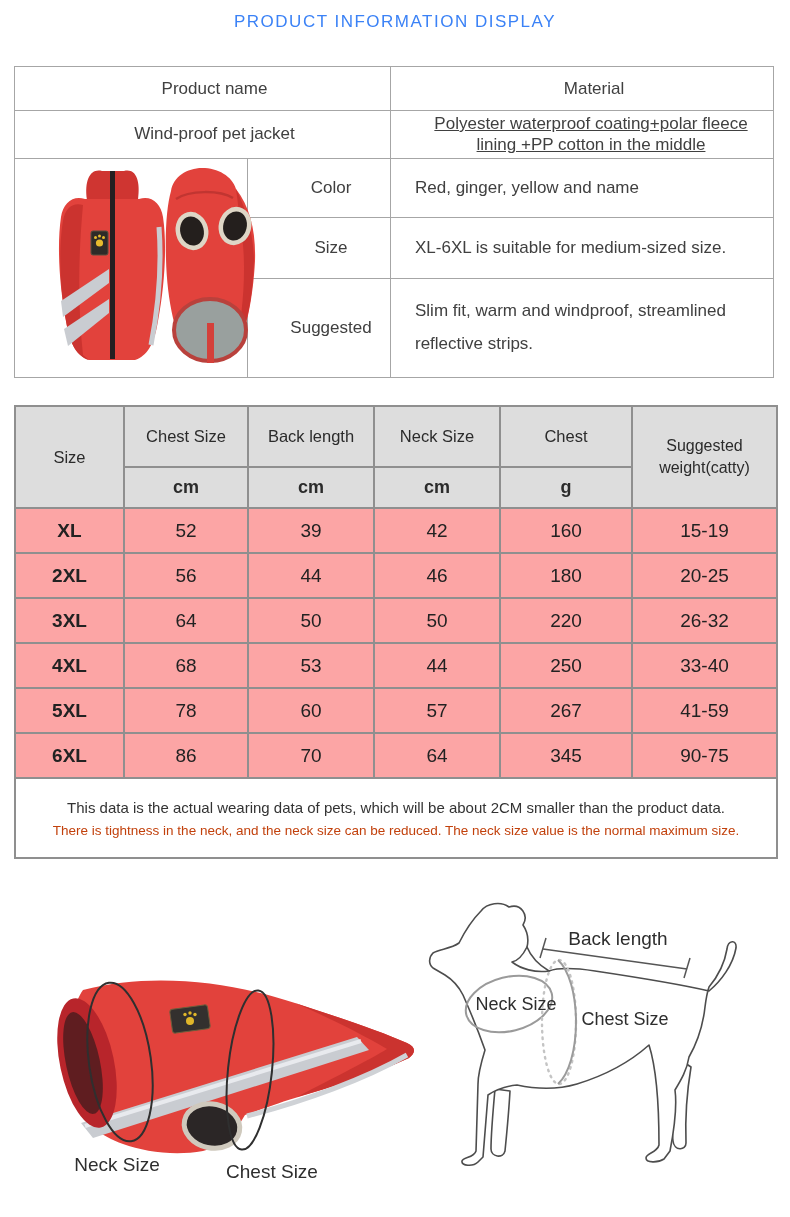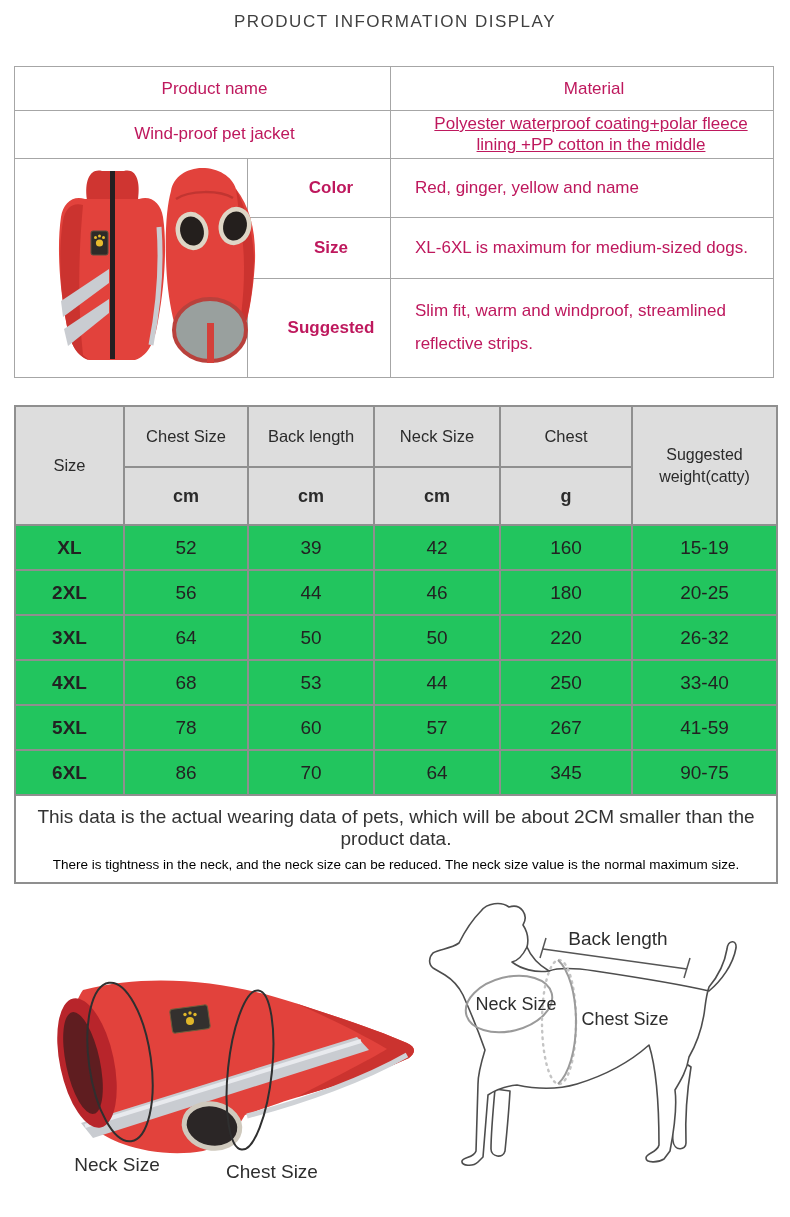--- a/index.html
+++ b/index.html
@@ -1,49 +1,49 @@
 <!DOCTYPE html>
 <html><head>
 <meta charset="utf-8">
 <style>
   * { margin:0; padding:0; box-sizing:border-box; }
   body { background:#fff; font-family:"Liberation Sans","DejaVu Sans",sans-serif; }
   .canvas { position:relative; width:790px; height:1217px; margin:0 auto; background:#ffffff; color:#2d2d2d; overflow:hidden; }
 
   .page-title { position:absolute; top:12px; left:0; width:100%; text-align:center;
-    font-size:17px; letter-spacing:1.5px; color:#404040; font-weight:400; }
+    font-size:17px; letter-spacing:1.5px; color:#3b82f6; font-weight:400; }
 
   
   table { border-collapse:collapse; table-layout:fixed; }
   .info-table { position:absolute; left:14px; top:66px; width:759px; }
   .info-table td { border:1px solid #a6a6a6; text-align:center; vertical-align:middle;
-    font-size:17px; color:#be185d;padding-left:24px; }
+    font-size:17px; color:#404040;padding-left:24px; }
   .info-table .hdr { font-weight:500; height:44px; font-size:17px; }
   .info-table .val-row td { height:40px; font-weight:400; }
   .material-val { font-size:15.5px; line-height:1.25; padding:2px 6px;text-decoration:underline; }
   .img-cell { background:#fff; padding:0; }
-  .attr-label { font-size:17px;font-weight:bold; }
+  .attr-label { font-size:17px; }
   .attr-value { text-align:left !important; padding-left:24px; font-size:16.5px; }
   .attr-value.tall { line-height:1.9; padding-right:40px; }
   .row-color td { height:58px; }
   .row-size td { height:60px; }
   .row-highlight td { height:97px; }
 
   
   .size-table { position:absolute; left:14px; top:405px; width:762px; }
   .size-table th, .size-table td { border:2px solid #8f8f8f; text-align:center; vertical-align:middle; }
   .size-table thead th { background:#dddddd; font-weight:400; font-size:16.5px; color:#2b2b2b; }
   .size-table .h1 th { height:61px; }
-  .size-table .units th { height:58px; font-weight:700; font-size:18px; }
-  .size-table tbody td { height:45px; font-size:19px; color:#222; background:#22c55e; }
+  .size-table .units th { height:41px; font-weight:700; font-size:18px; }
+  .size-table tbody td { height:45px; font-size:19px; color:#222; background:#fca5a5; }
   .size-table tbody td.size-col { font-weight:700; font-size:19px; }
   .size-table .suggested { font-size:16px; line-height:1.35; padding:0 16px; }
   .size-table tfoot td { background:#fff; height:80px; padding:10px 8px; }
-  .note-line1 { font-size:19px; text-align:center; color:#333; margin-bottom:7px; }
-  .note-line2 { font-size:13.5px; text-align:center; color:#000000; }
+  .note-line1 { font-size:15px; text-align:center; color:#333; margin-bottom:7px; }
+  .note-line2 { font-size:13.5px; text-align:center; color:#c2410c; }
 
   
   .diagram { position:absolute; left:0; top:862px; width:790px; height:355px; }
   .diagram svg { position:absolute; }
   .diag-label { position:absolute; width:140px; text-align:center; color:#2e2e2e; }
   .lbl-back   { left:548px; top:66px;  font-size:19px; }
   .lbl-dneck  { left:446px; top:132px; font-size:18px; }
   .lbl-dchest { left:555px; top:147px; font-size:18px; }
   .lbl-jneck  { left:47px;  top:292px; font-size:19px; }
   .lbl-jchest { left:202px; top:299px; font-size:19px; }
@@ -97,21 +97,21 @@
             <ellipse cx="171" cy="171" rx="36" ry="31" fill="#99a09e" stroke="#b9413c" stroke-width="4"></ellipse>
             <rect x="168" y="164" width="7" height="40" fill="#d4403a"></rect>
           </g>
         </svg>
       </td>
       <td class="attr-label">Color</td>
       <td class="attr-value">Red, ginger, yellow and name</td>
     </tr>
     <tr class="row-size">
       <td class="attr-label">Size</td>
-      <td class="attr-value">XL-6XL is maximum for medium-sized dogs.</td>
+      <td class="attr-value">XL-6XL is suitable for medium-sized size.</td>
     </tr>
     <tr class="row-highlight">
       <td class="attr-label">Suggested</td>
       <td class="attr-value tall">Slim fit, warm and windproof, streamlined reflective strips.</td>
     </tr>
   </tbody>
     </table>
 
   <table class="size-table">
     <colgroup>

